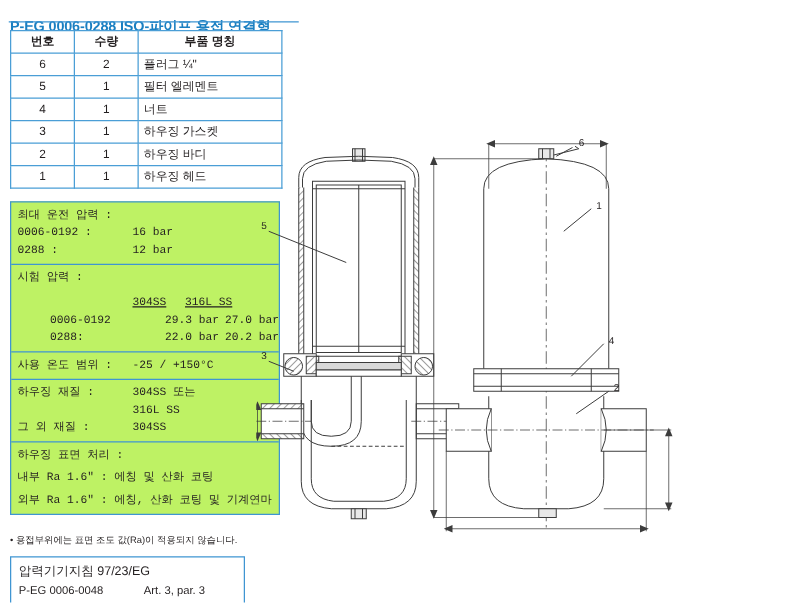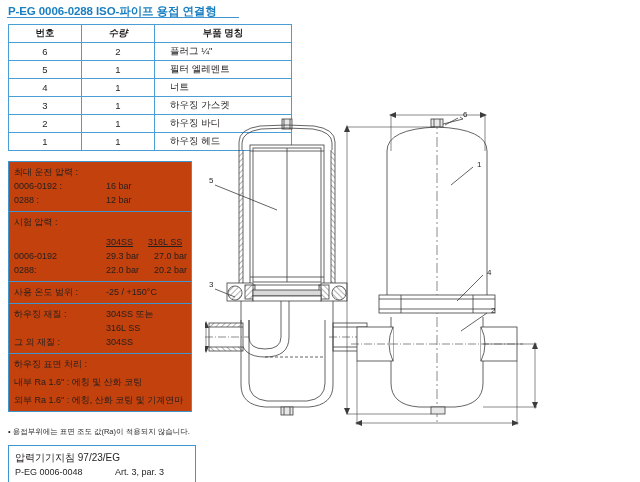--- a/index.html
+++ b/index.html
@@ -8,21 +8,21 @@
     background:#ffffff;
     font-family:"Liberation Sans","DejaVu Sans",sans-serif;
     color:#231f20;
     position:relative;
     overflow:hidden;
   }
   .page{position:relative;width:640px;height:482px;}
 
   
   .title{
-    position:absolute;left:8px;top:4px;
+    position:absolute;left:8px;top:14px;
     font-size:11.5px;font-weight:bold;
     color:#1a7fc1;
     letter-spacing:-0.1px;
     white-space:nowrap;
   }
   .title-rule{
     position:absolute;left:7px;top:17px;width:232px;height:1px;
     background:#3f95d2;
   }
 
@@ -33,37 +33,38 @@
   table.parts{
     border-collapse:collapse;
     width:190px;
     table-layout:fixed;
     background:#fff;
   }
   table.parts td,table.parts th{
     border:1px solid #4a9ed6;
     font-size:9.5px;
     height:17px;
-    padding:0 15px;
+    padding:0 4px;
     color:#231f20;
   }
   table.parts th{font-weight:bold;text-align:center;}
   table.parts td.c{text-align:center;}
   table.parts td.n{text-align:left;}
   .col-no{width:42px;}
-  .col-qty{width:42px;font-style:italic;}
+  .col-qty{width:42px;}
   .col-name{width:106px;}
 
   
   .spec{
     margin-top:10px;
-    width:184px;
+    width:216px;
     border:1px solid #3f95d2;
     box-sizing:border-box;
-    background:#c2410c;
+    background:#bef264;
+    font-family:Liberation Mono, monospace;
   }
   .spec .sec{
     border-bottom:1px solid #3f95d2;
     padding:3px 5px 4px 5px;
   }
   .spec .sec:last-child{border-bottom:none;}
   .row{
     display:flex;
     font-size:9px;
     line-height:14px;
@@ -71,21 +72,21 @@
   }
   .row .lbl{width:92px;flex:none;}
   .row .val{flex:1;}
   .row.single{display:block;}
   .u{text-decoration:underline;}
   .hdr2{display:flex;font-size:9px;line-height:14px;}
   .hdr2 .sp{width:92px;flex:none;}
   .hdr2 .m1{width:42px;flex:none;}
   .hdr2 .m2{width:48px;flex:none;}
   .tp{display:flex;font-size:9px;line-height:14px;}
-  .tp .lbl{width:92px;flex:none;}
+  .tp .lbl{width:92px;flex:none;margin-left:26px;}
   .tp .v1{width:48px;flex:none;}
   .tp .v2{width:48px;flex:none;}
 
   .note{
     margin-top:15px;
     font-size:7.5px;
     color:#231f20;
     line-height:10px;
     white-space:nowrap;
   }

